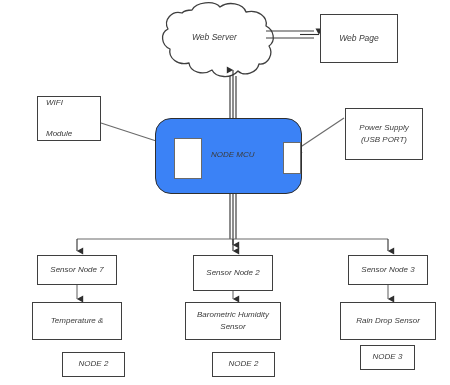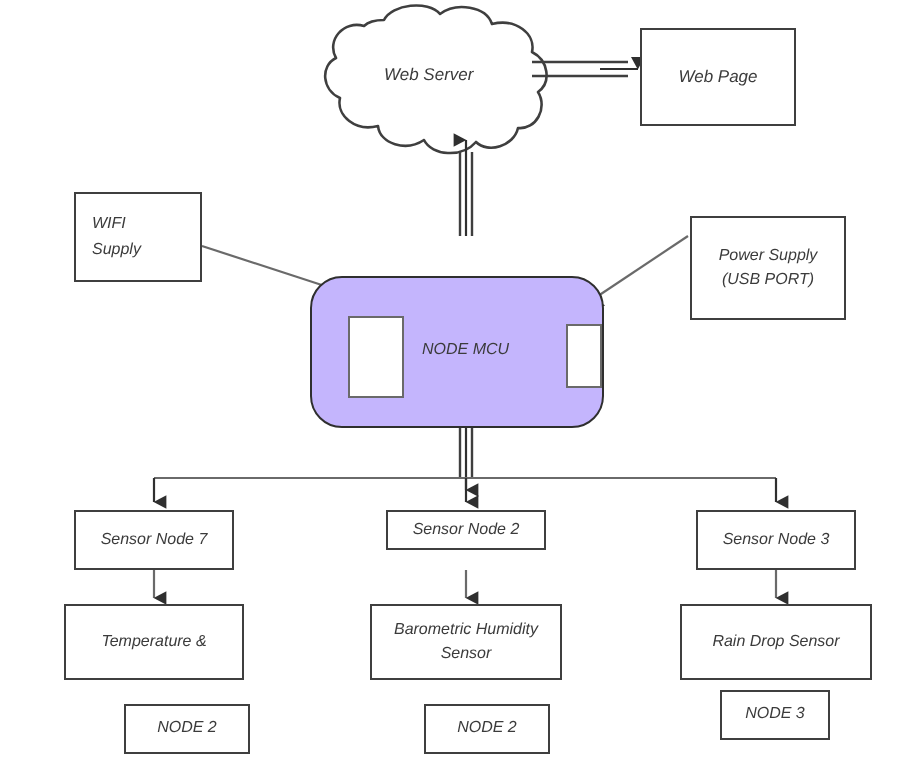--- a/index.html
+++ b/index.html
@@ -32,37 +32,37 @@
     flex-direction: column;
     align-items: center;
     justify-content: center;
     color: #3b3b3b;
     line-height: 1.55;
   }
   .box.left-align {
     align-items: flex-start;
     text-align: left;
     padding-left: 8px;
+    justify-content: space-between;
   }
   .lbl {
     display: block;
     white-space: nowrap;
   }
   .cloud-text {
     position: absolute;
     color: #3b3b3b;
     white-space: nowrap;
   }
   .mcu {
     position: absolute;
     box-sizing: border-box;
     border: 1.4px solid #2f2f2f;
     border-radius: 16px;
-    background: #c4b5fd;
-    margin-top: 20px;
+    background: #3b82f6;
   }
   .inner-rect {
     position: absolute;
     box-sizing: border-box;
     border: 1.2px solid #6a6a6a;
     background: #ffffff;
   }
   .mcu-label {
     position: absolute;
     color: #3b3b3b;
@@ -151,21 +151,21 @@
   </svg>
 
   <div class="cloud-text" style="left:192px; top:32px; font-size:8.5px;">Web Server</div>
 
   <div class="box" style="left:320px; top:14px; width:78px; height:49px; font-size:8.5px;">
     <span class="lbl">Web Page</span>
   </div>
 
   <div class="box left-align" style="left:37px; top:96px; width:64px; height:45px; font-size:8px;">
     <span class="lbl">WIFI</span>
-    <span class="lbl">Supply</span>
+    <span class="lbl">Module</span>
   </div>
 
   <div class="box" style="left:345px; top:108px; width:78px; height:52px; font-size:8px;">
     <span class="lbl">Power Supply</span>
     <span class="lbl">(USB PORT)</span>
   </div>
 
   <div class="mcu" style="left:155px; top:118px; width:147px; height:76px;">
     <div class="inner-rect" style="left:18px; top:19px; width:28px; height:41px;"></div>
     <div class="inner-rect" style="left:127px; top:23px; width:18px; height:32px;"></div>
@@ -175,21 +175,21 @@
   <div class="box" style="left:37px; top:255px; width:80px; height:30px; font-size:8px;">
     <span class="lbl">Sensor Node 7</span>
   </div>
   <div class="box" style="left:32px; top:302px; width:90px; height:38px; font-size:8px;">
     <span class="lbl">Temperature &amp;</span>
   </div>
   <div class="box" style="left:62px; top:352px; width:63px; height:25px; font-size:8px;">
     <span class="lbl">NODE 2</span>
   </div>
 
-  <div class="box" style="left:193px; top:255px; width:80px; height:20px; font-size:8px;">
+  <div class="box" style="left:193px; top:255px; width:80px; height:36px; font-size:8px;">
     <span class="lbl">Sensor Node 2</span>
   </div>
   <div class="box" style="left:185px; top:302px; width:96px; height:38px; font-size:8px;">
     <span class="lbl">Barometric Humidity</span>
     <span class="lbl">Sensor</span>
   </div>
   <div class="box" style="left:212px; top:352px; width:63px; height:25px; font-size:8px;">
     <span class="lbl">NODE 2</span>
   </div>
 

